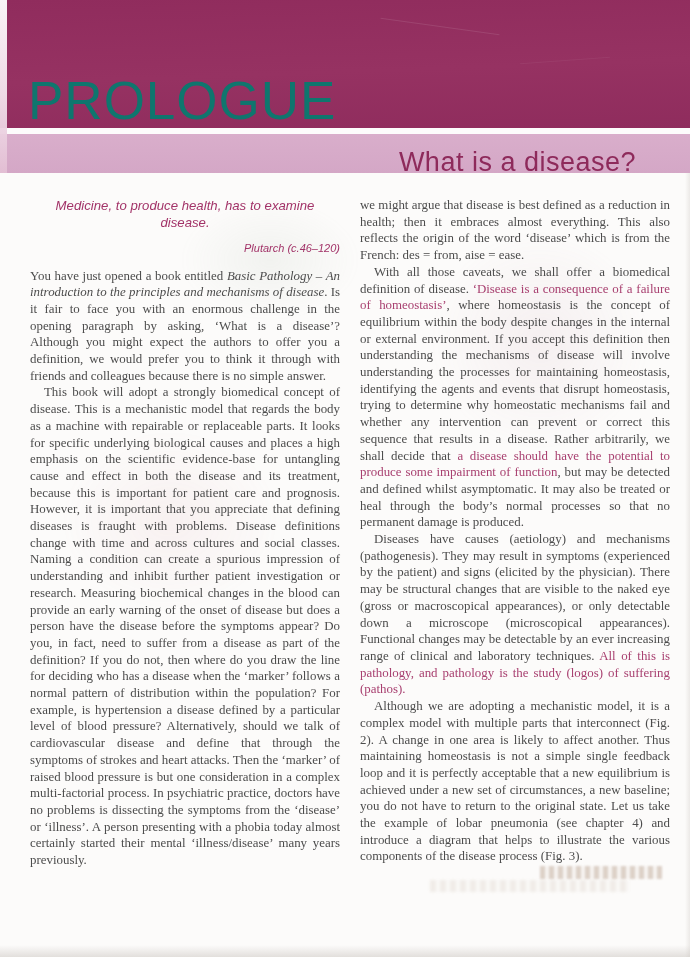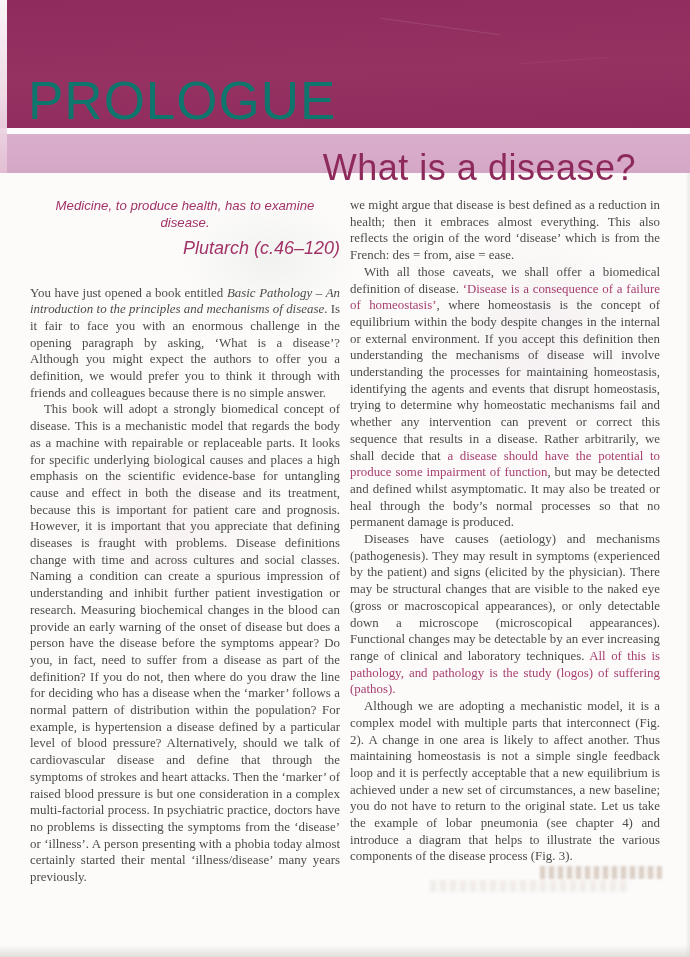--- a/index.html
+++ b/index.html
@@ -18,58 +18,58 @@
     position:absolute;left:0;top:134px;width:690px;height:39px;
     background:linear-gradient(180deg,#d9aecb 0%, #d4a7c6 100%);
   }
   .prologue-title{
     position:absolute;left:28px;top:74px;
     font-family:"Liberation Sans", sans-serif;
     font-weight:300;font-size:53px;line-height:53px;
     color:#0f766e;letter-spacing:1px;
   }
   .subtitle{
-    position:absolute;right:54px;top:152px;
+    position:absolute;right:54px;top:146px;
     font-family:"Liberation Sans", sans-serif;
-    font-weight:400;font-size:36px;line-height:32px;
+    font-weight:400;font-size:27px;line-height:32px;
     color:#8e2a5b;letter-spacing:0.5px;
   }
   
   .edge-highlight{
     position:absolute;left:0;top:0;width:7px;height:173px;
     background:linear-gradient(180deg,#ffffff 0%,#f3e2ec 55%,#e3bfd4 100%);
     opacity:.95;
   }
   .scratch{
     position:absolute;background:rgba(255,255,255,.10);
   }
   .scratch.s1{left:380px;top:26px;width:120px;height:1px;transform:rotate(8deg);}
   .scratch.s2{left:520px;top:60px;width:90px;height:1px;transform:rotate(-4deg);opacity:.5;}
   
   .col{
     position:absolute;top:197px;width:310px;
     font-size:12.9px;line-height:16.7px;color:#4c4c4c;
     text-align:justify;hyphens:auto;-webkit-hyphens:auto;
   }
   .col-left{left:30px;}
-  .col-right{left:350px;}
+  .col-right{left:360px;}
   .para{margin:0;}
   .para.indent{text-indent:14px;}
   .italic{font-style:italic;}
   .highlight{color:#a84070;}
   
-  .epigraph{margin:0 0 27px 0;}
+  .epigraph{margin:0 0 10px 0;}
   .epigraph-quote{
     font-family:"Liberation Sans", sans-serif;font-style:italic;
     color:#a23368;font-size:13.2px;line-height:17px;
     text-align:center;margin:0 0 9px 0;
   }
   .epigraph-attr{
     font-family:"Liberation Sans", sans-serif;
-    color:#a23368;font-size:18px;line-height:17.5px;
+    color:#a23368;font-size:11px;line-height:17.5px;
     text-align:right;margin:0;
   }
   .epigraph-attr.name{font-style:italic;}
   
   .ghost{position:absolute;pointer-events:none;filter:blur(3px);}
   .ghost.g1{left:180px;top:200px;width:180px;height:120px;background:radial-gradient(ellipse at center, rgba(150,170,150,.10), transparent 70%);}
   .ghost.g2{left:430px;top:230px;width:220px;height:220px;background:radial-gradient(ellipse at center, rgba(190,140,160,.10), transparent 70%);}
   .ghost.g3{left:60px;top:430px;width:220px;height:180px;background:radial-gradient(ellipse at center, rgba(200,120,130,.08), transparent 70%);}
   .ghost-text{
     position:absolute;left:540px;top:866px;width:122px;height:13px;

